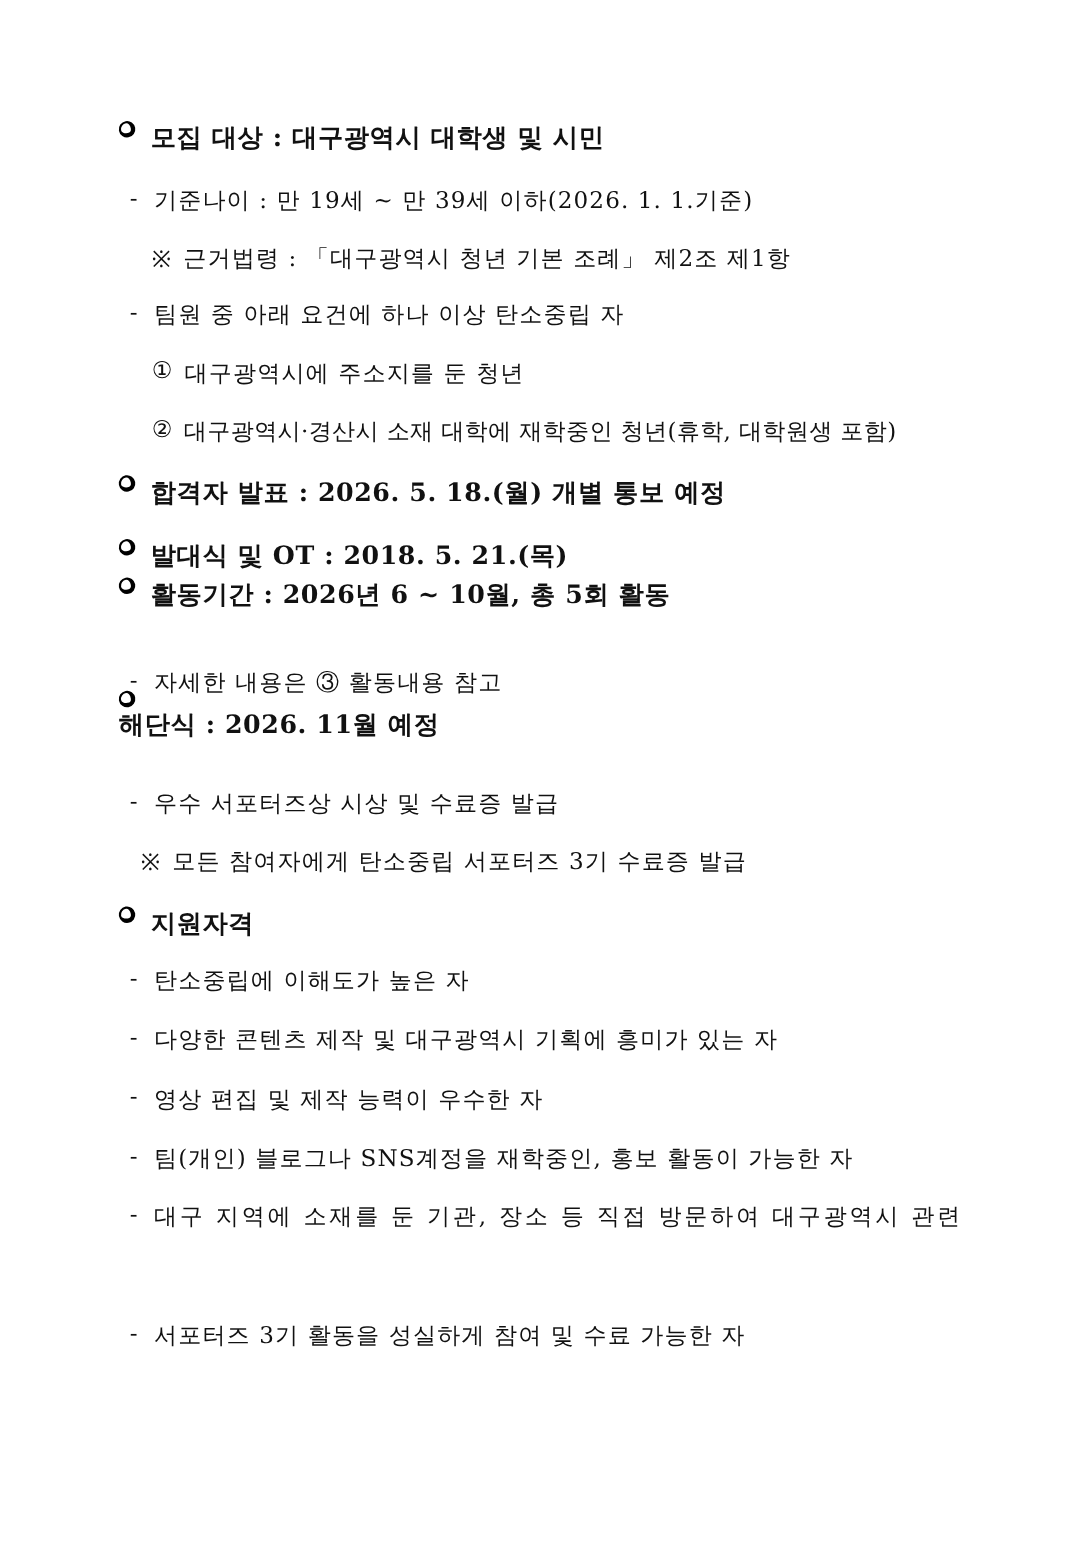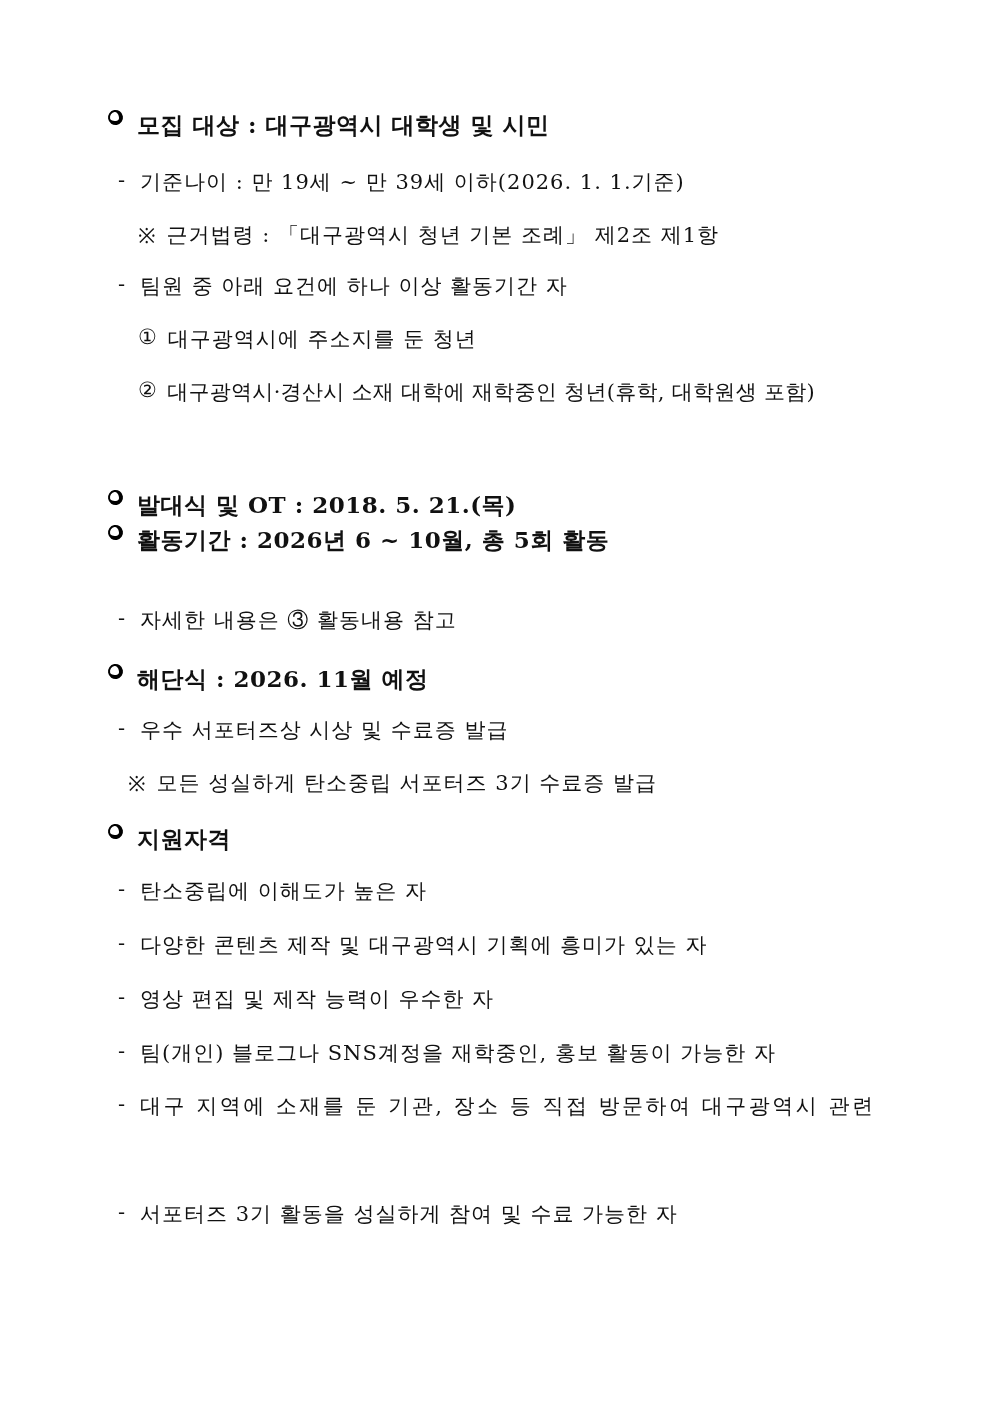--- a/index.html
+++ b/index.html
@@ -32,57 +32,61 @@
   <div class="line body" style="left:118px; top:168px;">
     <span class="dash">-</span>
     <span>기준나이 : 만 19세 ~ 만 39세 이하(2026. 1. 1.기준)</span>
   </div>
   <div class="line body" style="left:138px; top:221px;">
     <span class="mark">※</span>
     <span>근거법령 : 「대구광역시 청년 기본 조례」 제2조 제1항</span>
   </div>
   <div class="line body" style="left:118px; top:272px;">
     <span class="dash">-</span>
-    <span>팀원 중 아래 요건에 하나 이상 활동기간 자</span>
+    <span>팀원 중 아래 요건에 하나 이상 탄소중립 자</span>
   </div>
   <div class="line body" style="left:138px; top:325px;">
     <span class="mark">①</span>
     <span>대구광역시에 주소지를 둔 청년</span>
   </div>
   <div class="line body" style="left:138px; top:378px; letter-spacing:0.3px;">
     <span class="mark">②</span>
     <span>대구광역시·경산시 소재 대학에 재학중인 청년(휴학, 대학원생 포함)</span>
   </div>
 
+  <div class="line head" style="left:108px; top:432px;">
+    <span class="bullet"></span>
+    <span>합격자 발표 : 2026. 5. 18.(월) 개별 통보 예정</span>
+  </div>
 
   <div class="line head" style="left:108px; top:490px;">
     <span class="bullet"></span>
     <span>발대식 및 OT : 2018. 5. 21.(목)</span>
   </div>
 
   <div class="line head" style="left:108px; top:525px;">
     <span class="bullet"></span>
     <span>활동기간 : 2026년 6 ~ 10월, 총 5회 활동</span>
   </div>
   <div class="line body" style="left:118px; top:606px;">
     <span class="dash">-</span>
     <span>자세한 내용은 ③ 활동내용 참고</span>
   </div>
 
-  <div class="line head" style="left:108px; top:664px;">
+  <div class="line head" style="left:108px; top:628px;flex-direction:column;">
     <span class="bullet"></span>
     <span>해단식 : 2026. 11월 예정</span>
   </div>
   <div class="line body" style="left:118px; top:716px;">
     <span class="dash">-</span>
     <span>우수 서포터즈상 시상 및 수료증 발급</span>
   </div>
   <div class="line body" style="left:128px; top:769px;">
     <span class="mark">※</span>
-    <span>모든 성실하게 탄소중립 서포터즈 3기 수료증 발급</span>
+    <span>모든 참여자에게 탄소중립 서포터즈 3기 수료증 발급</span>
   </div>
 
   <div class="line head" style="left:108px; top:824px;">
     <span class="bullet"></span>
     <span>지원자격</span>
   </div>
   <div class="line body" style="left:118px; top:877px;">
     <span class="dash">-</span>
     <span>탄소중립에 이해도가 높은 자</span>
   </div>

